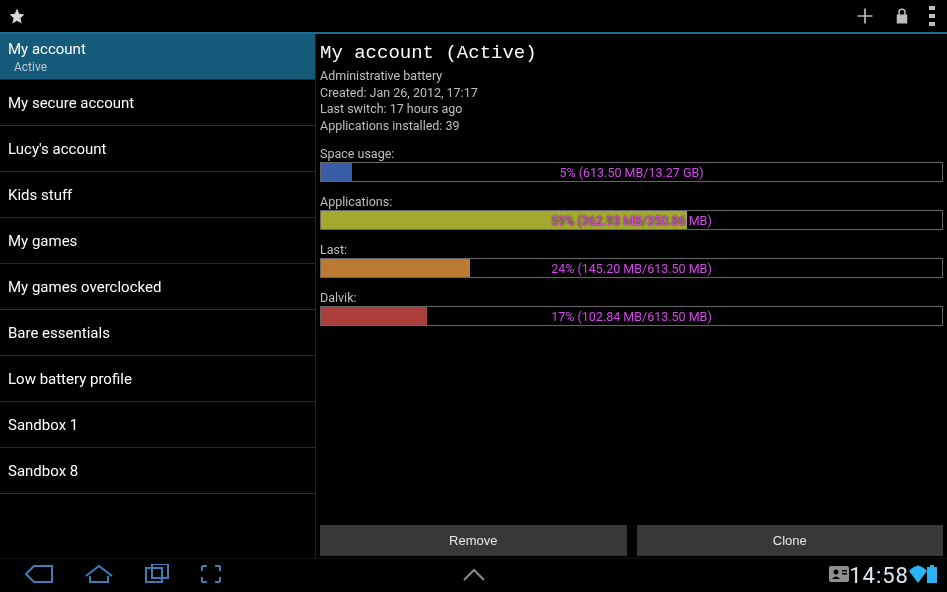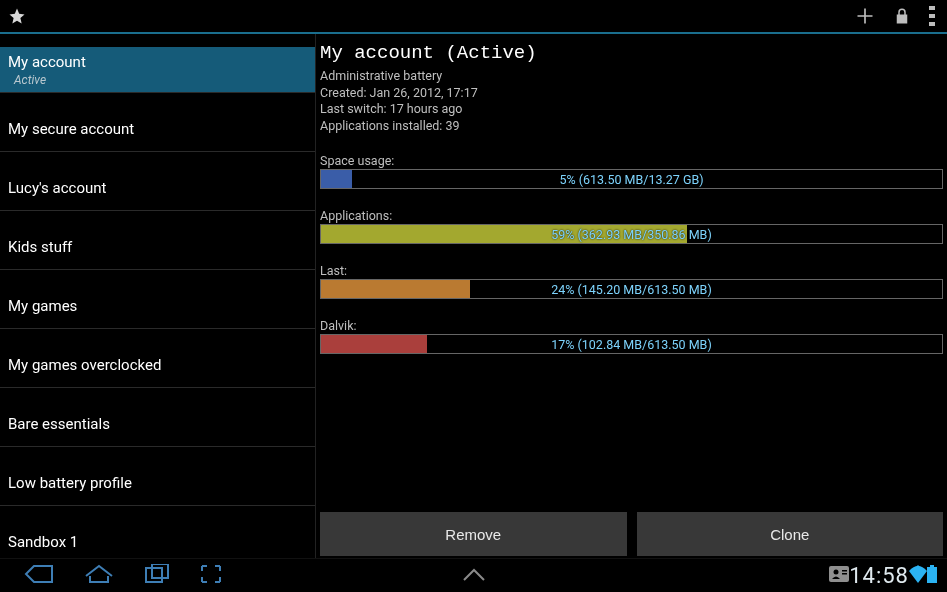--- a/index.html
+++ b/index.html
@@ -36,71 +36,70 @@
       overflow-y: auto;
     }
     .sidebar-item {
       height: 46px;
       display: flex;
       flex-direction: column;
       justify-content: center;
       padding-left: 8px;
       border-bottom: 1px solid #2a2a2a;
       cursor: pointer;
-      margin-top: 13px;
     }
     .sidebar-item.selected { background: #155b79; }
     .sidebar-item-label { color: #fff; font-size: 15px; }
-    .sidebar-item-sub { color: #b9c8cf; font-size: 12px; margin-left: 6px; margin-top: 2px; font-style: italic; }
+    .sidebar-item-sub { color: #b9c8cf; font-size: 12px; margin-left: 6px; margin-top: 2px; }
 
     
     .content {
       flex: 1;
       height: 100%;
       position: relative;
       background: #000;
       padding: 2px 4px 0 4px;
     }
     .page-title { color: #fff; font-size: 19px; font-weight: 400; margin: 6px 0 4px 0; font-family: Liberation Mono, monospace; }
     .meta-line { color: #bfbfbf; font-size: 12.5px; line-height: 16.5px; }
     .bar-row { margin-top: 0px; }
-    .bar-label { color: #bfbfbf; font-size: 12.5px; line-height: 17px; margin-top: 18px; }
+    .bar-label { color: #bfbfbf; font-size: 12.5px; line-height: 17px; margin-top: 11px; }
     .bar {
       width: 100%;
       height: 20px;
       border: 1px solid #666;
       position: relative;
       background: #000;
     }
     .bar-fill { height: 100%; }
     .bar-text {
       position: absolute;
       top: 0; left: 0; right: 0;
       text-align: center;
-      color: #7dd3fc;
+      color: #d946ef;
       font-size: 12.5px;
       line-height: 20px;
       text-shadow: 0 0 2px #000;
     }
 
     
     .button-row {
       position: absolute;
       left: 0; right: 0; bottom: 2px;
       display: flex;
       gap: 10px;
       padding: 0 4px;
     }
     .btn {
       flex: 1;
-      height: 44px;
+      height: 31px;
       background: #383838;
       color: #e9e9e9;
       border: none;
-      font-size: 15px;
+      font-size: 13px;
       cursor: pointer;
     }
 
     
     .nav-bar {
       height: 34px;
       background: #000;
       display: flex;
       align-items: center;
       padding: 0 10px;

